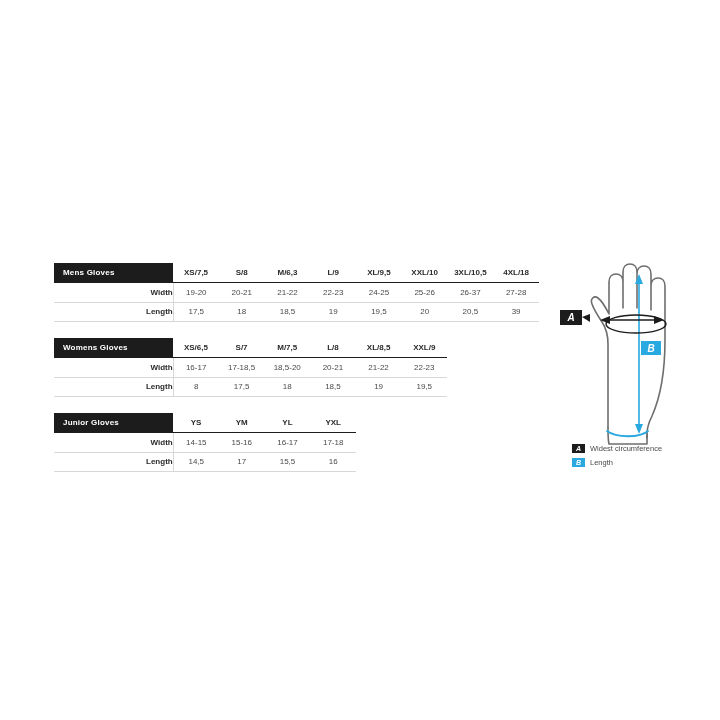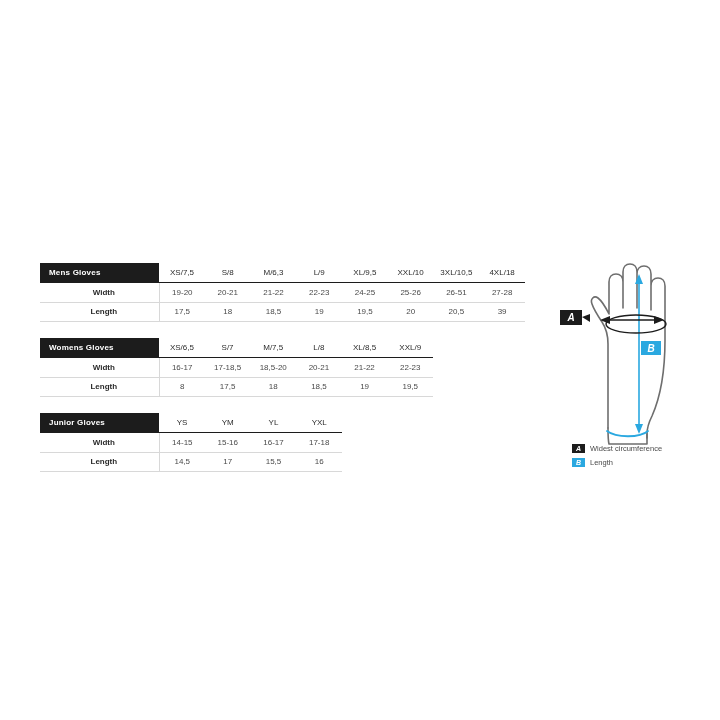--- a/index.html
+++ b/index.html
@@ -20,21 +20,21 @@
     position: absolute;
     left: 0;
     top: 0;
     width: 720px;
     height: 720px;
   }
 
   
   .tables {
     position: absolute;
-    left: 40px;
+    left: 54px;
     top: 263px;
     width: 485px;
   }
 
   table.size-table {
     border-collapse: collapse;
     table-layout: fixed;
     width: 100%;
     margin-bottom: 16px;
   }
@@ -59,33 +59,33 @@
   }
   .size-table thead th.cat {
     text-align: left;
     padding-left: 9px;
     font-size: 8px;
     letter-spacing: 0.2px;
   }
   .size-table thead th.sz {
     background: #ffffff;
     color: #2b2b2b;
-    font-weight: normal;
+    font-weight: bold;
     font-size: 8px;
     border-bottom: 1px solid #1c1c1c;
   }
 
   .size-table tbody td {
     border-bottom: 1px solid #d8d8d8;
   }
   .size-table tbody tr:last-child td {
     border-bottom: 1px solid #d8d8d8;
   }
   .size-table tbody td.rowlabel {
-    text-align: center;
+    text-align: right;
     padding-left: 9px;
     font-weight: bold;
     color: #2b2b2b;
     border-right: 1px solid #d8d8d8;
     border-bottom: 1px solid #d8d8d8;
   }
   .size-table tbody td.val {
     color: #4a4a4a;
   }
   .size-table td.empty {
@@ -172,21 +172,21 @@
       </thead>
       <tbody>
         <tr>
           <td class="rowlabel">Width</td>
           <td class="val">19-20</td>
           <td class="val">20-21</td>
           <td class="val">21-22</td>
           <td class="val">22-23</td>
           <td class="val">24-25</td>
           <td class="val">25-26</td>
-          <td class="val">26-51</td>
+          <td class="val">26-37</td>
           <td class="val">27-28</td>
         </tr>
         <tr>
           <td class="rowlabel">Length</td>
           <td class="val">17,5</td>
           <td class="val">18</td>
           <td class="val">18,5</td>
           <td class="val">19</td>
           <td class="val">19,5</td>
           <td class="val">20</td>

